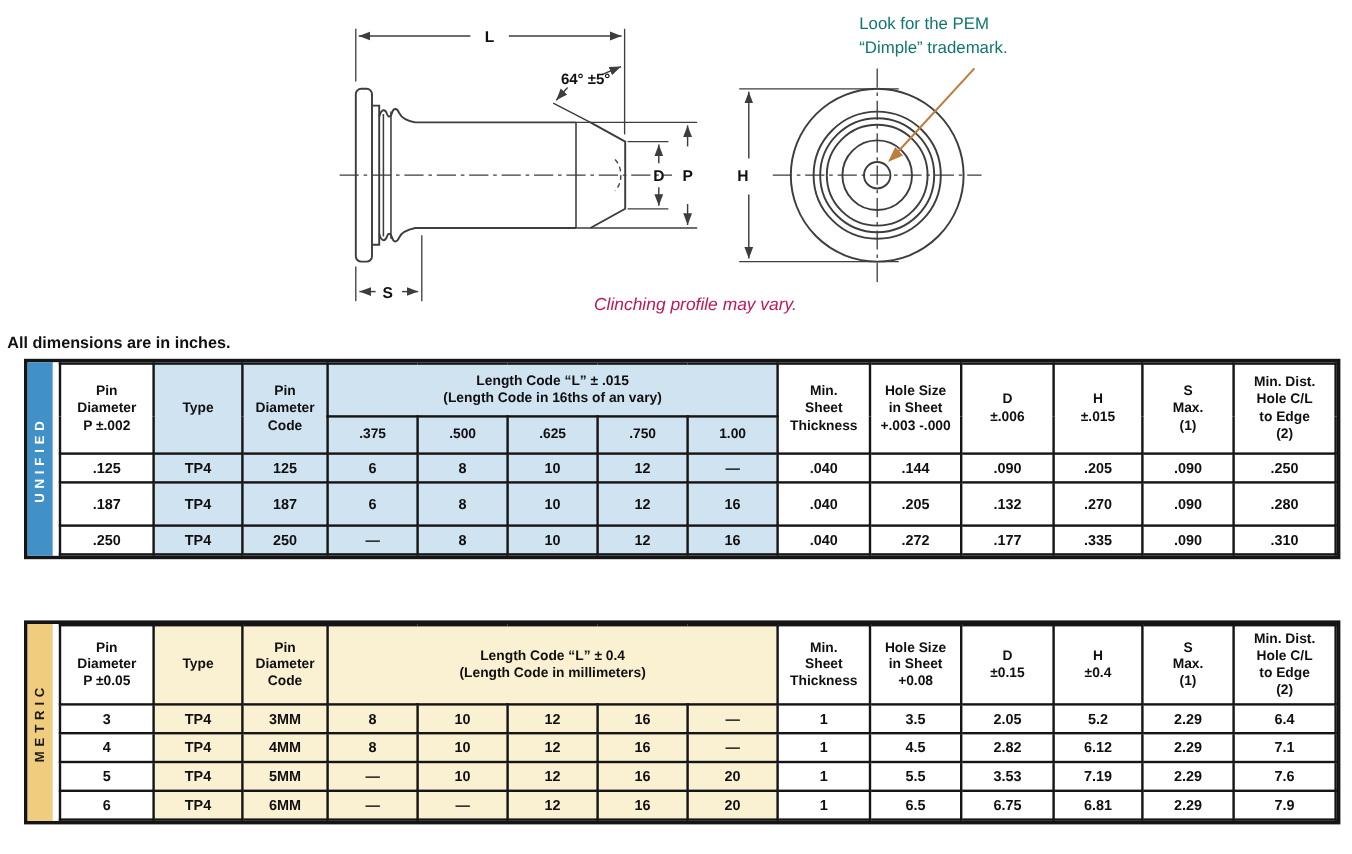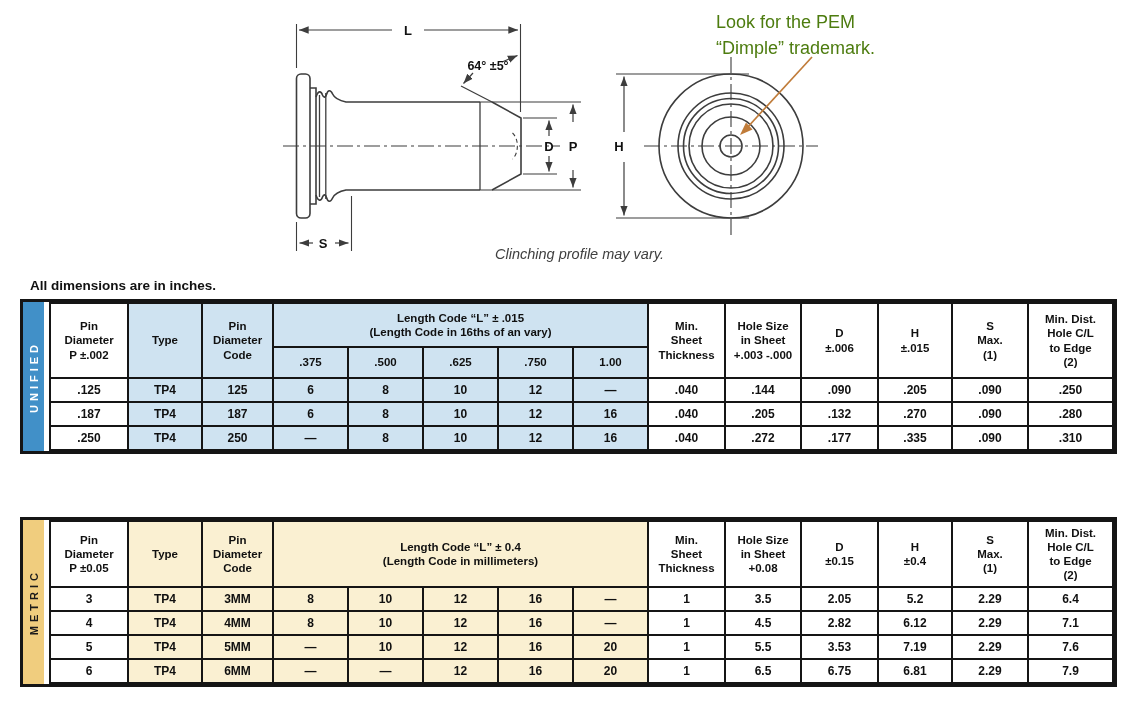--- a/index.html
+++ b/index.html
@@ -3,24 +3,24 @@
 <meta charset="utf-8">
 <style>
   html,body{margin:0;padding:0;background:#ffffff;}
   #canvas{
     position:relative;width:1127px;height:712px;background:#ffffff;
     font-family:"Liberation Sans",sans-serif;color:#111;overflow:hidden;
   }
   .abs{position:absolute;}
   
   .note{
-    font-size:18px;line-height:1.42;color:#4d7c0f;white-space:pre-line;
+    font-size:14px;line-height:1.42;color:#0f766e;white-space:pre-line;
   }
   .caption{
-    font-size:14.5px;font-style:italic;color:#404040;
+    font-size:14.5px;font-style:italic;color:#be185d;
   }
   
   .section-heading{
     font-size:13.5px;font-weight:bold;color:#111;
   }
   
   .spec-table-wrap{
     display:flex;border:3px solid #151515;background:#fff;box-sizing:border-box;
   }
   .side-strip{
@@ -139,21 +139,21 @@
     <text class="dim" x="549" y="151" text-anchor="middle">D</text>
     <text class="dim" x="573" y="151" text-anchor="middle">P</text>
     <text class="dim" x="323" y="248" text-anchor="middle">S</text>
     <text class="dim" x="619" y="151" text-anchor="middle">H</text>
   </svg>
 
   <div class="abs note" style="left:716px;top:10px">Look for the PEM
 “Dimple” trademark.</div>
   <div class="abs caption" style="left:495px;top:246px">Clinching profile may vary.</div>
 
-  <div class="abs section-heading" style="left:30px;top:278px">All dimensions are in inches.</div>
+  <div class="abs section-heading" style="left:6px;top:278px">All dimensions are in inches.</div>
 
   <div class="abs spec-table-wrap unified" style="left:20px;top:299px;width:1097px">
     <div class="side-strip">
       <span class="vlabel">UNIFIED</span>
     </div>
     <div class="strip-gap"></div>
     <table class="spec">
       <colgroup>
         <col style="width:78px">
           <col style="width:74px">
@@ -215,21 +215,21 @@
         <td class="tint">10</td>
         <td class="tint">12</td>
         <td class="tint">—</td>
         <td class="white">.040</td>
         <td class="white">.144</td>
         <td class="white">.090</td>
         <td class="white">.205</td>
         <td class="white">.090</td>
         <td class="white">.250</td>
       </tr>
-      <tr style="height:24px">
+      <tr style="height:36px">
         <td class="white">.187</td>
         <td class="tint">TP4</td>
         <td class="tint">187</td>
         <td class="tint">6</td>
         <td class="tint">8</td>
         <td class="tint">10</td>
         <td class="tint">12</td>
         <td class="tint">16</td>
         <td class="white">.040</td>
         <td class="white">.205</td>

